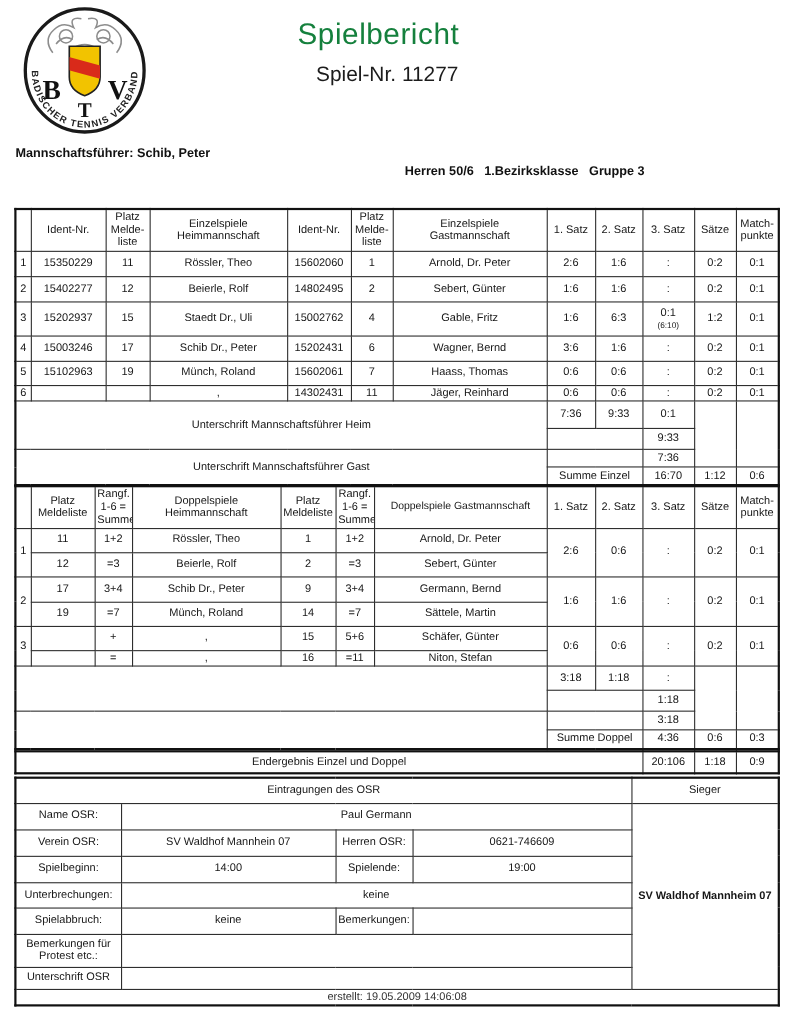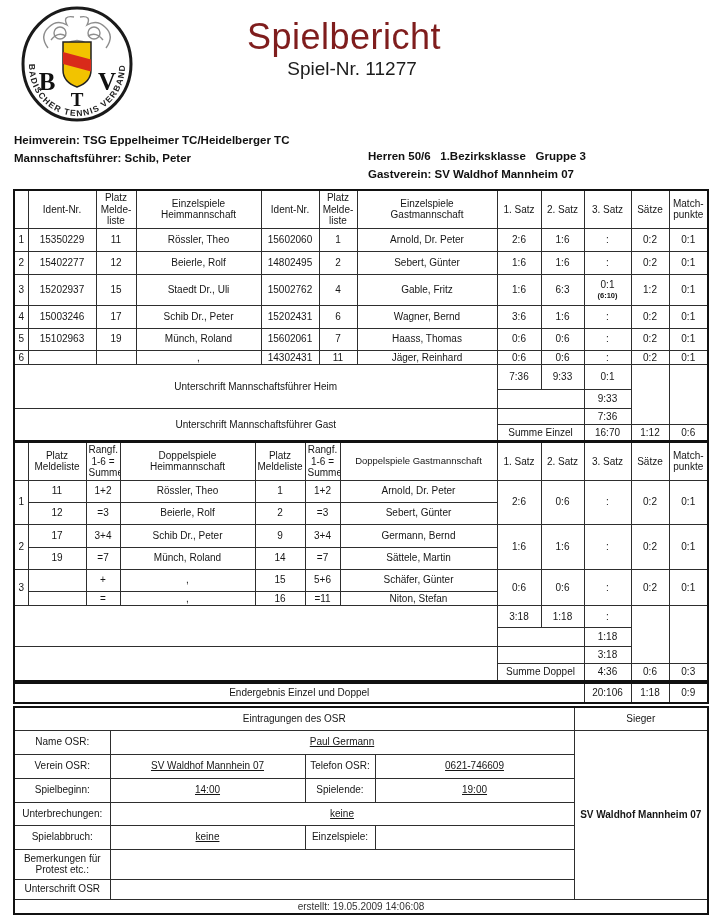--- a/index.html
+++ b/index.html
@@ -6,21 +6,21 @@
   html,body { width:720px; height:924px; }
   body {
     font-family: "Liberation Sans", sans-serif;
     background: #ffffff;
     color: #161616;
     position: relative;
     overflow: hidden;
   }
   .page-title {
     position:absolute; left:0; top:16px; width:688px;
-    text-align:center; font-size:36px; letter-spacing:0.5px; color:#7f1d1d;
+    text-align:center; font-size:27px; letter-spacing:0.5px; color:#15803d;
   }
   .page-subtitle {
     position:absolute; left:0; top:58px; width:704px;
     text-align:center; font-size:19px; color:#1c1c1c;
   }
   .logo-wrap { position:absolute; left:16px; top:4px; }
   .info-line { white-space:pre-wrap; font-weight:bold; font-size:11.5px; line-height:18px; color:#111; }
   .info-left  { position:absolute; left:14px;  top:131px; }
   .info-right { position:absolute; left:368px; top:147px; }
 
@@ -35,23 +35,23 @@
     text-align:center; vertical-align:middle;
     padding:1px 2px; overflow:hidden;
   }
   .hc { font-size:10px; }
   .small-h { font-size:7px; line-height:1.3; }
   .pre { white-space:pre-line; }
   .name { text-align:left; padding-left:5px; white-space:nowrap; }
   .siglabel { text-align:left; padding-left:6px; vertical-align:top; padding-top:5px; }
   .right { text-align:right; padding-right:5px; }
   .vtop { vertical-align:top; padding-top:4px; }
-  .note { display:block; font-size:7.5px; line-height:1.2;font-weight:bold; }
+  .note { display:block; font-size:7.5px; line-height:1.2; }
   .osr-label { text-align:left; padding-left:6px;margin-left:41px; }
-  .osr-value { text-align:left; padding-left:8px;text-decoration:underline; }
+  .osr-value { text-align:left; padding-left:8px; }
   .sieger-value { font-weight:bold; font-size:11.5px; }
   .footer-cell { font-size:7.5px; color:#333; }
   .center { text-align:center; }
 </style>
 </head>
 <body>
 
 <div class="logo-wrap">
   <svg width="122" height="120" viewBox="0 0 122 120">
     <ellipse cx="61" cy="60" rx="54" ry="56" fill="#ffffff" stroke="#1a1a1a" stroke-width="3"></ellipse>
@@ -78,26 +78,24 @@
     <text font-size="8.5" font-weight="bold" fill="#222" letter-spacing="1.2">
       <textPath href="#ringarc" startOffset="50%" text-anchor="middle">BADISCHER  TENNIS  VERBAND</textPath>
     </text>
   </svg>
 </div>
 
 <div class="page-title">Spielbericht</div>
 <div class="page-subtitle">Spiel-Nr. 11277</div>
 
 <div class="info-left">
-  <div class="info-line">Heimverein: TSG Eppelheimer TC/Heidelberger TC</div>
   <div class="info-line">Mannschaftsführer: Schib, Peter</div>
 </div>
 <div class="info-right">
   <div class="info-line">Herren 50/6   1.Bezirksklasse   Gruppe 3</div>
-  <div class="info-line">Gastverein: SV Waldhof Mannheim 07</div>
 </div>
 
 <table class="tbl" style="top:189px; width:694px;">
   <colgroup>
     <col style="width:14px">
       <col style="width:68px">
       <col style="width:40px">
       <col style="width:125px">
     <col style="width:58px">
       <col style="width:38px">
@@ -407,37 +405,37 @@
     <td class="center">Sieger</td>
   </tr>
   <tr style="height:24px">
     <td class="osr-label">Name OSR:</td>
     <td colspan="3" class="osr-value">Paul Germann</td>
     <td rowspan="7" class="sieger-value">SV Waldhof Mannheim 07</td>
   </tr>
   <tr style="height:24px">
     <td class="osr-label">Verein OSR:</td>
     <td class="osr-value">SV Waldhof Mannhein 07</td>
-    <td class="osr-label">Telefon OSR:</td>
+    <td class="osr-label">Herren OSR:</td>
     <td class="osr-value">0621-746609</td>
   </tr>
   <tr style="height:24px">
     <td class="osr-label">Spielbeginn:</td>
     <td class="osr-value">14:00</td>
     <td class="osr-label">Spielende:</td>
     <td class="osr-value">19:00</td>
   </tr>
   <tr style="height:23px">
     <td class="osr-label">Unterbrechungen:</td>
     <td colspan="3" class="osr-value">keine</td>
   </tr>
   <tr style="height:24px">
     <td class="osr-label">Spielabbruch:</td>
     <td class="osr-value">keine</td>
-    <td class="osr-label">Einzelspiele:</td>
+    <td class="osr-label">Bemerkungen:</td>
     <td class="osr-value"></td>
   </tr>
   <tr style="height:30px">
     <td class="osr-label pre">Bemerkungen für
 Protest etc.:</td>
     <td colspan="3" class="osr-value"></td>
   </tr>
   <tr style="height:20px">
     <td class="osr-label">Unterschrift OSR</td>
     <td colspan="3" class="osr-value"></td>

